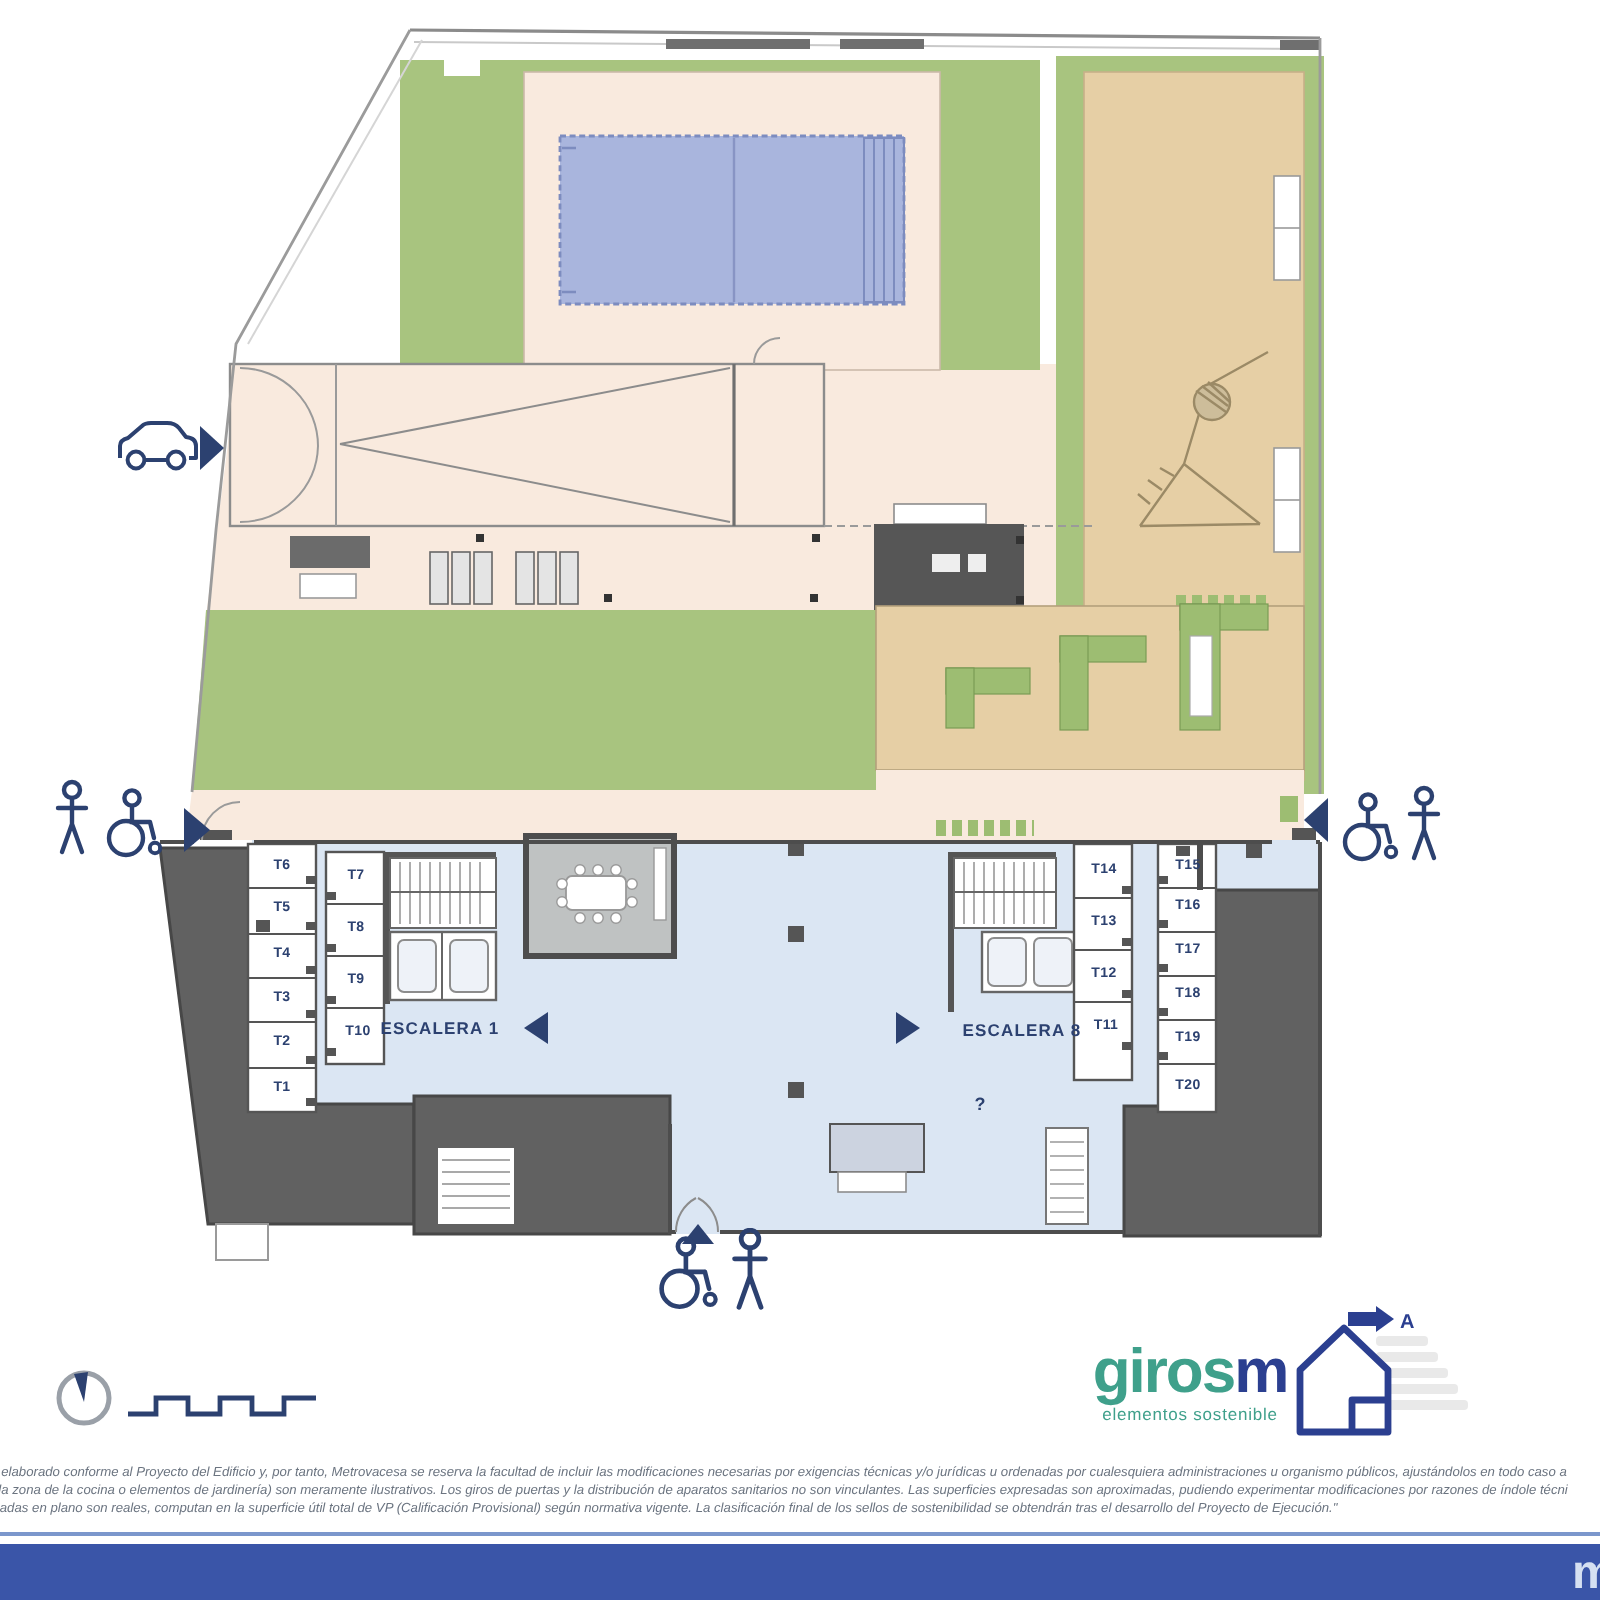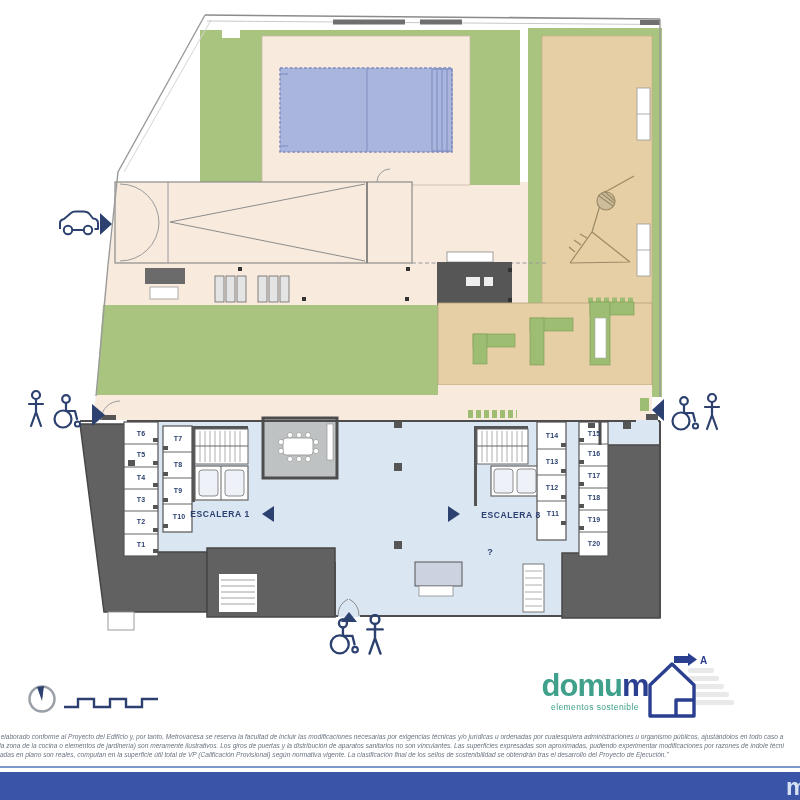--- a/index.html
+++ b/index.html
@@ -387,21 +387,21 @@
 <div class="lbl" style="left:594px;top:475px">T17</div>
 <div class="lbl" style="left:594px;top:497px">T18</div>
 <div class="lbl" style="left:594px;top:519px">T19</div>
 <div class="lbl" style="left:594px;top:543px">T20</div>
 
 <div class="stair-lbl" style="left:220px;top:514px">ESCALERA 1</div>
 <div class="stair-lbl" style="left:511px;top:515px">ESCALERA 8</div>
 <div class="qmark" style="left:490px;top:552px">?</div>
 
 <div id="logo-block">
-  <div id="logo-word"><span class="g">domu</span><span class="b">m</span></div>
+  <div id="logo-word"><span class="g">giros</span><span class="b">m</span></div>
   <div id="logo-tagline">elementos sostenible</div>
 </div>
 <svg id="house-svg" width="100" height="70" viewBox="0 0 100 70">
   <g fill="#e9e9e9">
     <rect x="52" y="16" width="26" height="5" rx="2"></rect>
     <rect x="52" y="24" width="31" height="5" rx="2"></rect>
     <rect x="52" y="32" width="36" height="5" rx="2"></rect>
     <rect x="52" y="40" width="41" height="5" rx="2"></rect>
     <rect x="52" y="48" width="46" height="5" rx="2"></rect>
   </g>

